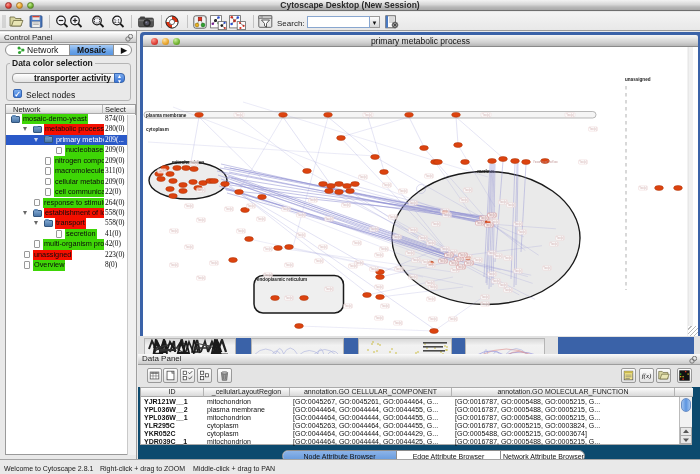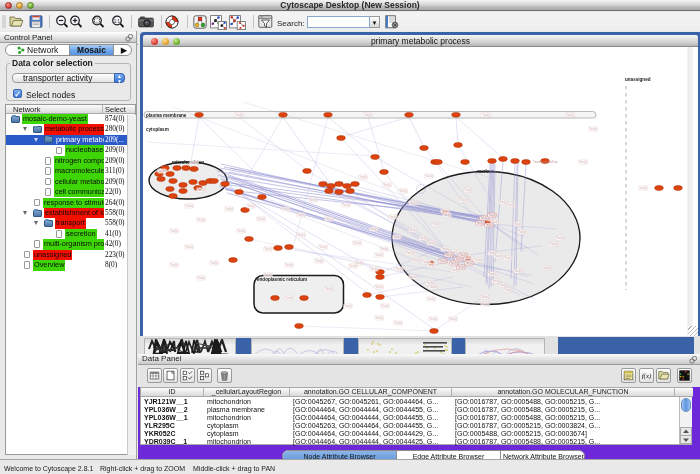--- a/index.html
+++ b/index.html
@@ -11,21 +11,21 @@
 #titlebar { left:0; top:0; width:700px; height:11px;
   background:linear-gradient(#f3f3f3,#d7d7d7 45%,#b9b9b9 70%,#a9a9a9);
   border-bottom:1px solid #6f6f6f; }
 #titlebar .t { width:100%; text-align:center; font-size:8.5px; font-weight:bold; color:#2a2a2a; line-height:11px; }
 .light { position:absolute; top:2px; width:7px; height:7px; border-radius:50%; }
 #titlebar .l1 { left:5px;  background:radial-gradient(circle at 35% 30%, #ff9a90 0%, #e0443a 55%, #b01d14 100%); border:0.5px solid #9f3330;}
 #titlebar .l2 { left:16px; background:radial-gradient(circle at 35% 30%, #ffe2a0 0%, #eaa832 55%, #c07d12 100%); border:0.5px solid #a8772a;}
 #titlebar .l3 { left:27px; background:radial-gradient(circle at 35% 30%, #c9f09a 0%, #77b637 55%, #4c8712 100%); border:0.5px solid #59822d;}
 
 
-#toolbar { left:0; top:12px; width:700px; height:33px; background:linear-gradient(#f4f4f4,#e8e8e8);
+#toolbar { left:0; top:12px; width:700px; height:19px; background:linear-gradient(#f4f4f4,#e8e8e8);
   border-bottom:1px solid #9b9b9b; }
 .tbi { position:absolute; top:3px; }
 .tsep { position:absolute; top:3px; width:1px; height:13px; background:#c3c3c3; }
 #searchlbl { position:absolute; left:277px; top:7px; font-size:8px; color:#222; }
 #searchbox { position:absolute; left:307px; top:4px; width:63px; height:12px; background:#fff; border:1px solid #88a6cf; }
 #searcharr { position:absolute; left:370px; top:4px; width:10px; height:12px; background:linear-gradient(#fdfdfd,#d8d8d8); border:1px solid #9a9a9a; border-left:none; font-size:6px; line-height:12px; text-align:center; color:#111;}
 
 
 #cpanel { left:0; top:31px; width:137px; height:428px; background:#e9e9e9; border-right:1px solid #9f9f9f; }
 .phead { position:absolute; left:0; width:100%; height:11px;
@@ -34,21 +34,21 @@
 #tabbar { position:absolute; left:5px; top:13px; width:127px; height:12px; background:#fff;
   border:1px solid #8f8f8f; border-radius:6px; overflow:hidden; }
 #tabbar .seg { position:absolute; top:0; height:100%; font-size:8.5px; line-height:11px; text-align:center; color:#111; }
 #tab-net { left:0; width:63px; }
 #tab-mos { left:63px; width:45px; background:linear-gradient(#a8ccf5,#6aa3e8 60%,#5896e2); font-weight:bold; color:#163a75;
   border-left:1px solid #8f8f8f; border-right:1px solid #8f8f8f;}
 #tab-arr { left:109px; width:18px; font-size:6px; color:#000; }
 #groupbox { position:absolute; left:6px; top:32px; width:125px; height:38px; border:1px solid #b5b5b5; border-radius:3px; }
 #grouplbl { position:absolute; left:10px; top:27px; font-size:8.5px; font-weight:bold; color:#1a1a1a; background:#e9e9e9; padding:0 2px;}
 #dropdown { position:absolute; left:12px; top:42px; width:113px; height:10px; background:linear-gradient(#ffffff,#e2e2e2);
-  border:1px solid #9a9a9a; border-radius:4px; font-size:8.5px; line-height:9px; color:#111; padding-left:10px;}
+  border:1px solid #9a9a9a; border-radius:4px; font-size:8.5px; line-height:9px; color:#111; padding-left:21px;font-weight:bold;}
 #stepper { position:absolute; left:114px; top:42px; width:11px; height:10px; border-radius:0 4px 4px 0;
   background:linear-gradient(#7aabf0,#3a74d4); border:1px solid #3866b0; color:#fff; font-size:5px; line-height:4.5px; text-align:center;}
 #checkbox { position:absolute; left:13px; top:58px; width:9px; height:9px; background:linear-gradient(#7db0f2,#3d77d6);
   border:1px solid #3866b0; border-radius:2px; color:#fff; font-size:8px; line-height:9px; text-align:center; font-weight:bold;}
 #chklbl { position:absolute; left:26px; top:59px; font-size:8.5px; color:#111; }
 
 
 #treewrap { position:absolute; left:5px; top:73px; width:131px; height:351px; border:1px solid #9a9a9a; background:#fff; }
 #treehead { height:9px; background:linear-gradient(#fbfbfb,#dcdcdc); border-bottom:1px solid #aaa; font-size:7.5px; color:#222; position:relative;}
 #treehead .h1 { position:absolute; left:7px; top:0px; }
@@ -81,21 +81,21 @@
 #canvas { position:relative; height:289px; background:#fff; }
 #canvgrip { position:absolute; right:0px; bottom:0px; width:10px; height:10px;
  background:repeating-linear-gradient(135deg,#fff 0 2px,#b9b9b9 2px 3px); }
 
 
 #band { position:absolute; left:0px; top:305px; width:562px; height:19px; background:#e2e2e2; }
 .bwin { position:absolute; top:2px; height:17px; background:linear-gradient(#d8d8d8,#f2f2f2 40%,#efefef); border:1px solid #b5b5b5; border-bottom:none;}
 .bblue { position:absolute; top:2px; height:17px; background:#3a62a8; }
 
 
-#dpanel { left:138px; top:354px; width:562px; height:105px; background:#6d28d9; }
+#dpanel { left:138px; top:354px; width:562px; height:105px; background:#0c4a6e; }
 #dphead { position:absolute; left:0; top:0; width:100%; height:11px;
   background:linear-gradient(#fafafa,#d5d5d5 80%,#c8c8c8); border-bottom:1px solid #9d9d9d;
   font-size:8px; color:#222; line-height:10px; padding-left:4px;}
 #dptools { position:absolute; left:0; top:11px; width:100%; height:22px; background:#e4e4e4; }
 .dico { position:absolute; top:3px; width:15px; height:15px; background:linear-gradient(#fdfdfd,#e3e3e3);
   border:1px solid #9a9a9a; border-radius:2px; }
 #dtable { position:absolute; left:2px; top:33px; width:552px; height:58px; background:#fff; border:1px solid #aaa; }
 .thr { position:absolute; top:0; height:9px; background:linear-gradient(#fbfbfb,#d9d9d9); border-right:1px solid #b3b3b3;
   font-size:7px; color:#222; text-align:center; line-height:8.5px; border-bottom:1px solid #a8a8a8; overflow:hidden;}
 .drow { position:absolute; height:8px; font-size:7px; line-height:8px; color:#111; white-space:nowrap; overflow:hidden;}

